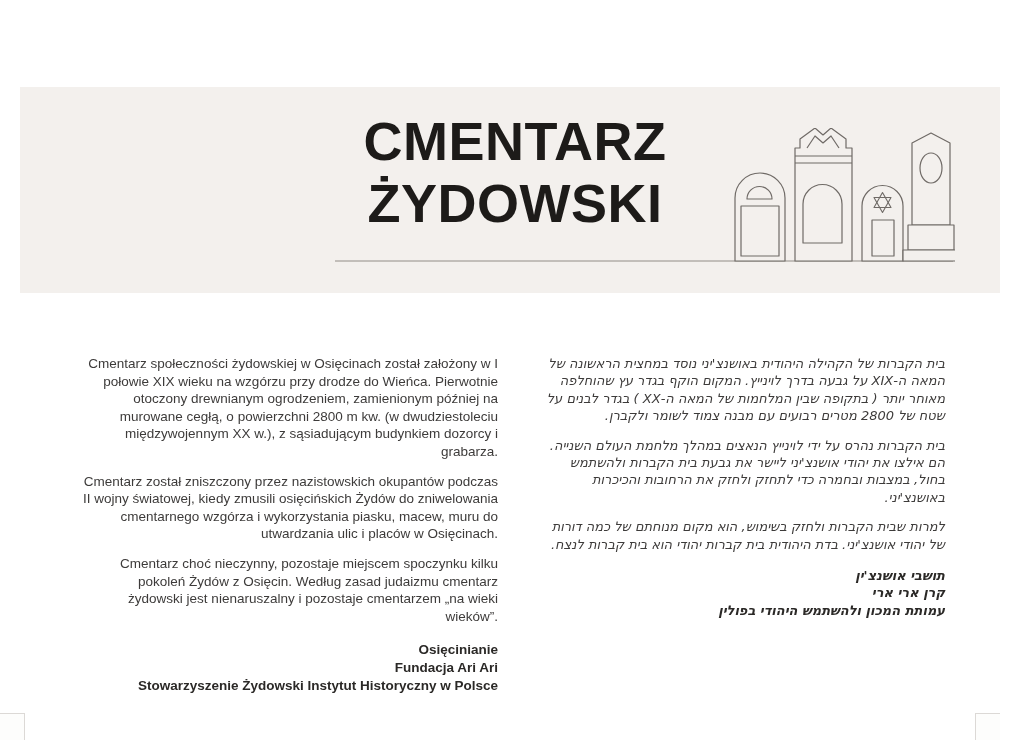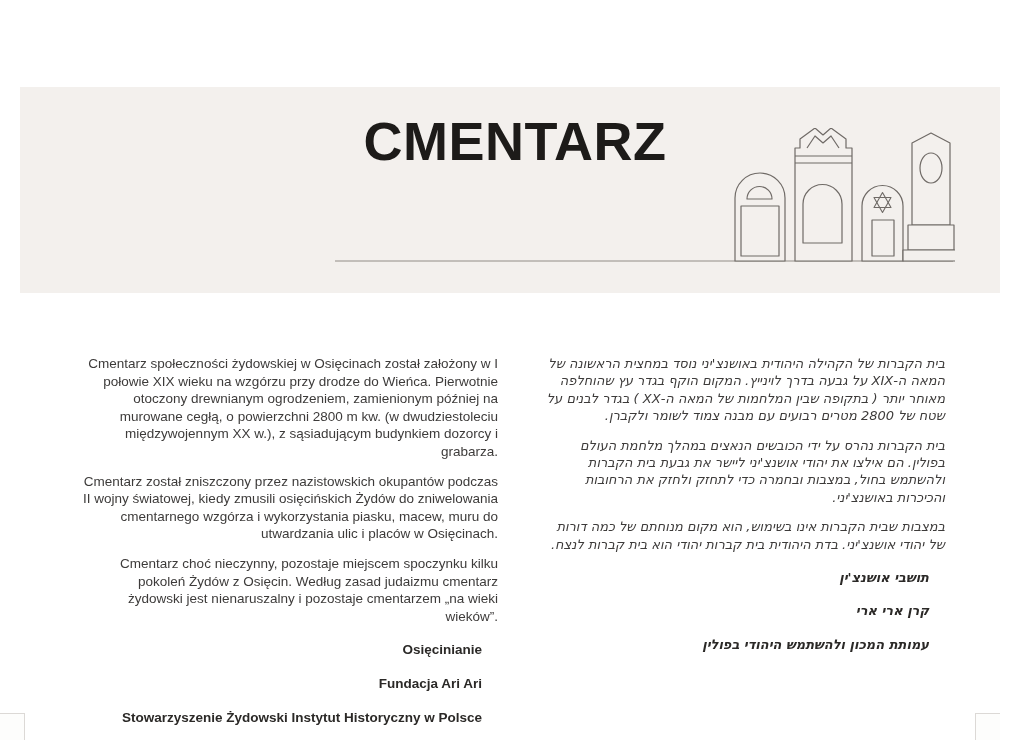--- a/index.html
+++ b/index.html
@@ -19,37 +19,38 @@
   .col{
     position:absolute;top:355px;font-size:13.5px;line-height:17.6px;color:#3d3b3a;
   }
   .col p{margin:0 0 12px 0;}
   .col-left{left:80px;width:418px;text-align:right;}
   .col-right{
     left:545px;width:400px;direction:rtl;text-align:right;
     font-family:"DejaVu Sans",sans-serif;font-size:13px;line-height:17.4px;font-style:italic;
   }
   .credits{font-weight:700;color:#2b2927;margin-top:16px;}
-  .credits div{margin:16px;}
+  .credits div{margin:0;}
   .col-right .credits{margin-top:14px;}
   .corner{
     position:absolute;bottom:0;width:24px;height:26px;background:#fdfdfc;
   }
   .corner-left{left:0;border-top:1px solid #dcd9d6;border-right:1px solid #dcd9d6;}
   .corner-right{right:0;border-top:1px solid #dcd9d6;border-left:1px solid #dcd9d6;}
 </style>
 </head>
 <body>
 
 <div class="page">
 
   <div class="band"></div>
 
   <div class="title">
     <div>CMENTARZ</div>
+    <div>ŻYDOWSKI</div>
   </div>
 
   <svg class="art" viewBox="0 0 620 134" fill="none" stroke="#6f6a66" stroke-width="1.2" stroke-linejoin="round">
     <line x1="0" y1="133" x2="618" y2="133" stroke="#918c86" stroke-width="1"></line>
 
     <g fill="#f3f0ed">
       <path d="M400,133 V70 A25,25 0 0 1 450,70 V133 Z"></path>
       <path d="M412,71 A12.5,12.5 0 0 1 437,71 L412,71 Z" fill="none"></path>
       <rect x="406" y="78" width="38" height="50" fill="none"></rect>
     </g>
@@ -85,22 +86,22 @@
     <p>Cmentarz choć nieczynny, pozostaje miejscem spoczynku kilku pokoleń Żydów z Osięcin. Według zasad judaizmu cmentarz żydowski jest nienaruszalny i pozostaje cmentarzem „na wieki wieków”.</p>
     <div class="credits">
       <div>Osięcinianie</div>
       <div>Fundacja Ari Ari</div>
       <div>Stowarzyszenie Żydowski Instytut Historyczny w Polsce</div>
     </div>
   </div>
 
   <div class="col col-right" lang="he" dir="rtl">
     <p>בית הקברות של הקהילה היהודית באושנצ'יני נוסד במחצית הראשונה של המאה ה-XIX על גבעה בדרך לוינייץ. המקום הוקף בגדר עץ שהוחלפה מאוחר יותר ( בתקופה שבין המלחמות של המאה ה-XX ) בגדר לבנים על שטח של 2800 מטרים רבועים עם מבנה צמוד לשומר ולקברן.</p>
-    <p>בית הקברות נהרס על ידי הכובשים הנאצים במהלך מלחמת העולם בפולין. הם אילצו את יהודי אושנצ'יני ליישר את גבעת בית הקברות ולהשתמש בחול, במצבות ובחמרה כדי לתחזק ולחזק את הרחובות והכיכרות באושנצ'יני.</p>
-    <p>במצבות שבית הקברות אינו בשימוש, הוא מקום מנוחתם של כמה דורות של יהודי אושנצ'יני. בדת היהודית בית קברות יהודי הוא בית קברות לנצח.</p>
+    <p>בית הקברות נהרס על ידי לוינייץ הנאצים במהלך מלחמת העולם השנייה. הם אילצו את יהודי אושנצ'יני ליישר את גבעת בית הקברות ולהשתמש בחול, במצבות ובחמרה כדי לתחזק ולחזק את הרחובות והכיכרות באושנצ'יני.</p>
+    <p>למרות שבית הקברות ולחזק בשימוש, הוא מקום מנוחתם של כמה דורות של יהודי אושנצ'יני. בדת היהודית בית קברות יהודי הוא בית קברות לנצח.</p>
     <div class="credits">
       <div>תושבי אושנצ'ין</div>
       <div>קרן ארי ארי</div>
       <div>עמותת המכון ולהשתמש היהודי בפולין</div>
     </div>
   </div>
 
   <div class="corner corner-left"></div>
   <div class="corner corner-right"></div>
 

